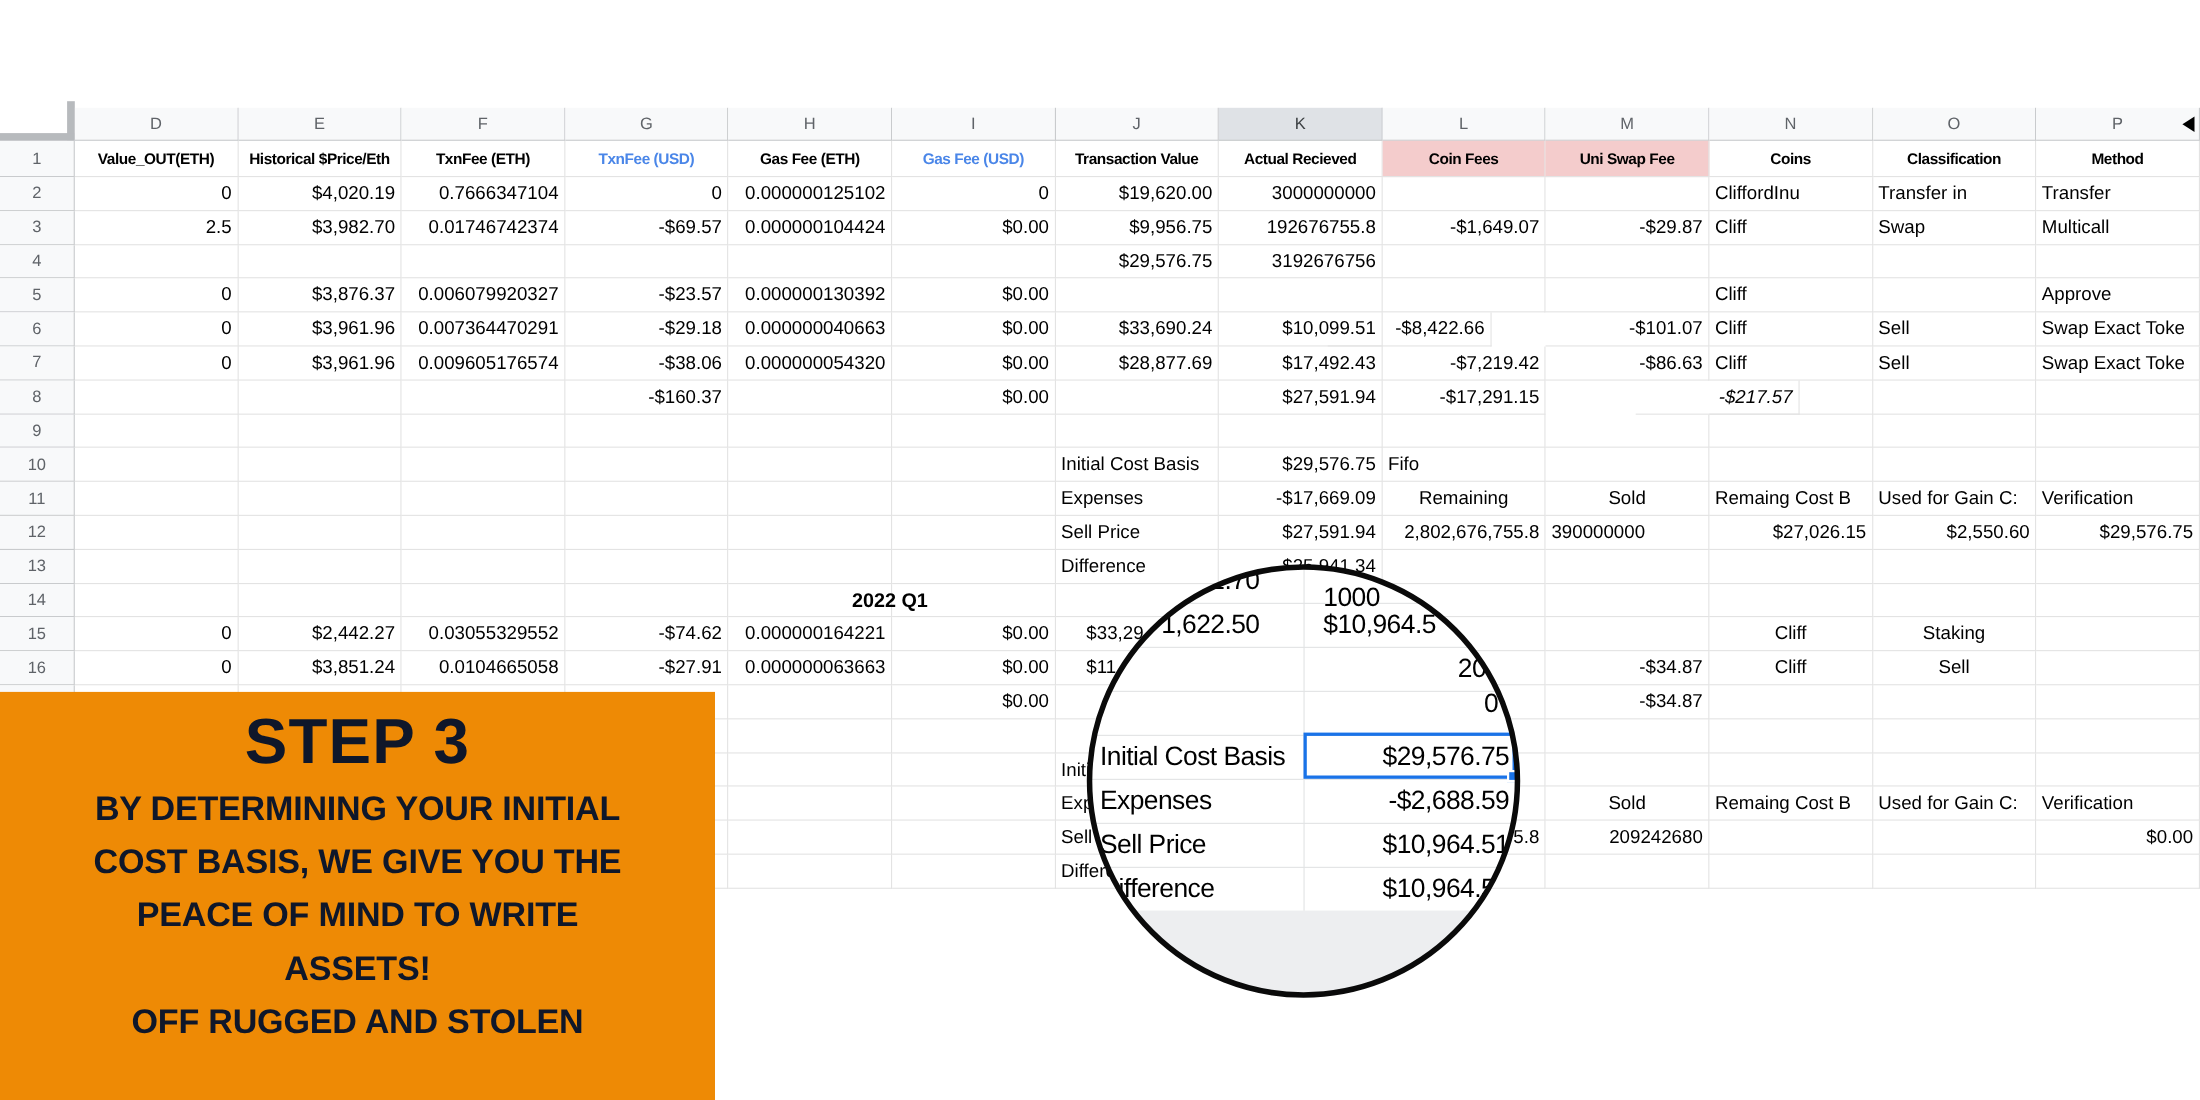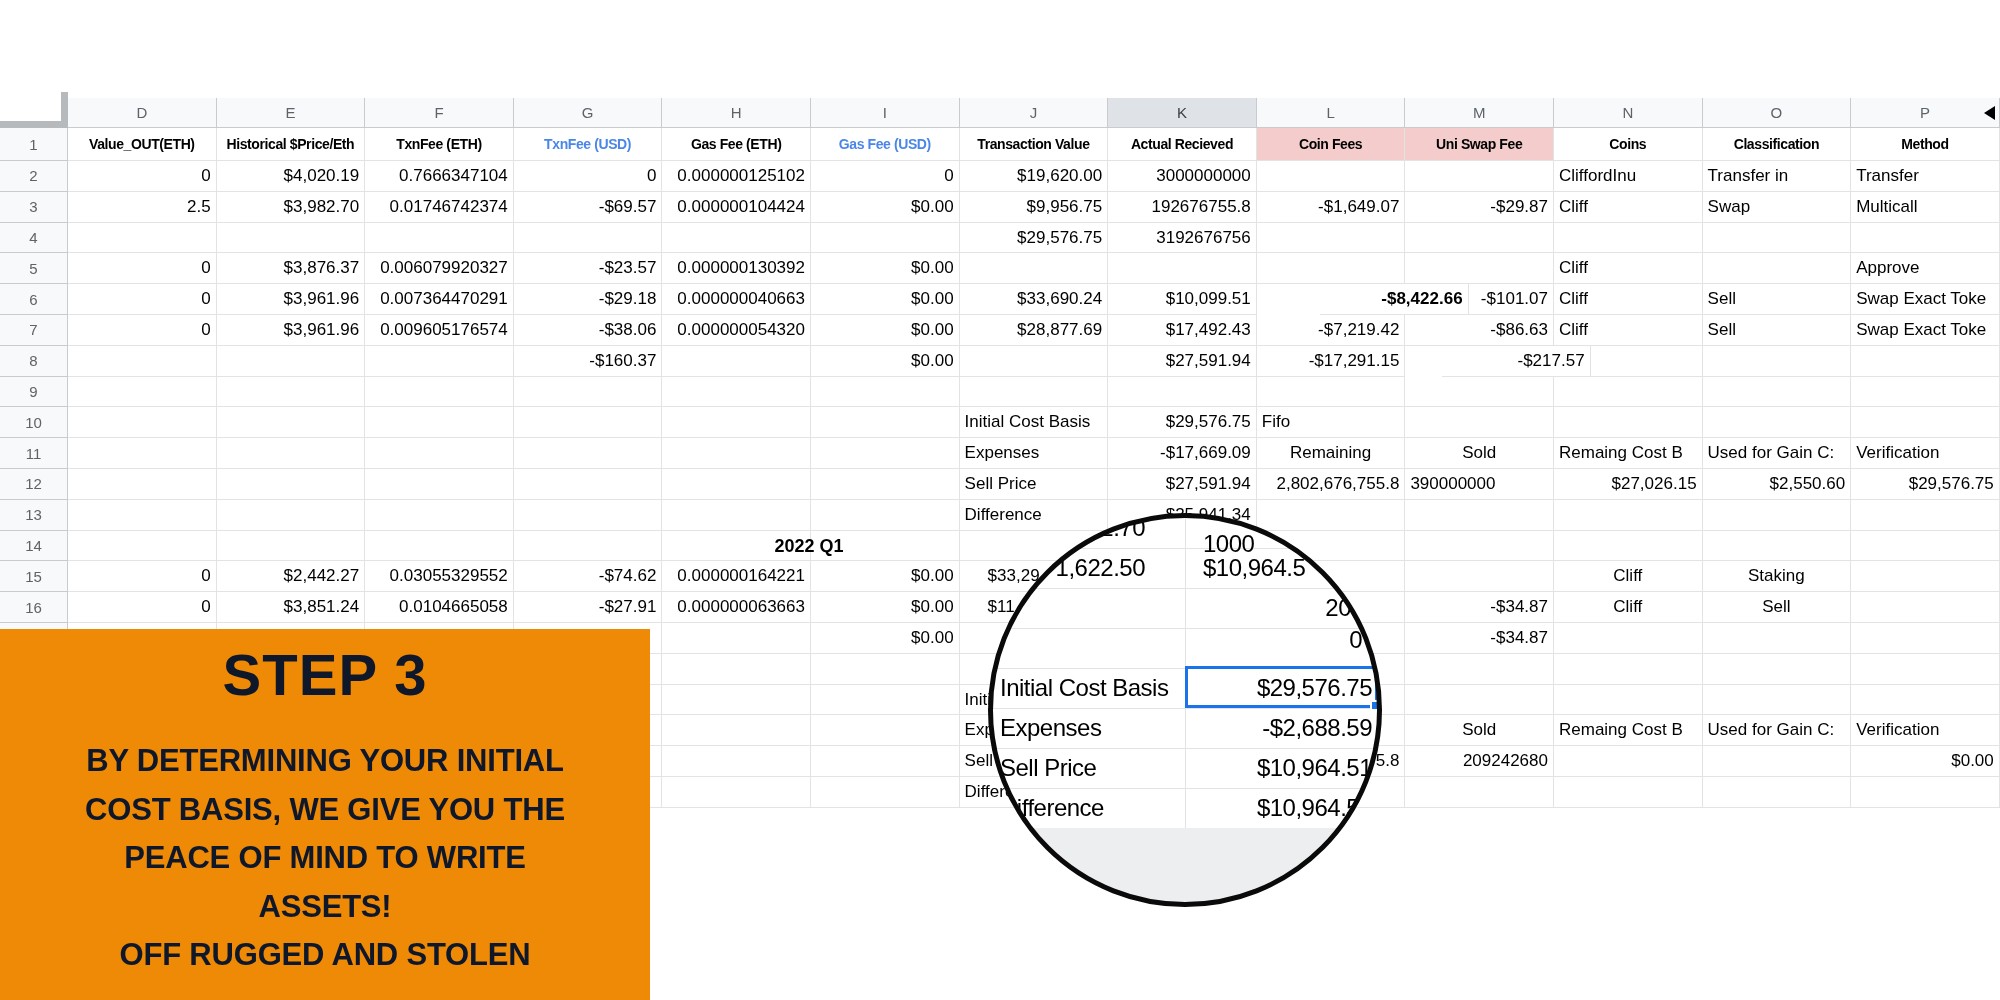--- a/index.html
+++ b/index.html
@@ -19,21 +19,21 @@
   .corner{background:#ffffff;}
   .cornerbar{position:absolute;background:#b7babd;}
 
   .quarter{position:absolute;font-weight:700;font-size:18px;text-align:center;white-space:nowrap;}
 
   .arrow{position:absolute;width:0;height:0;border-top:7px solid transparent;border-bottom:7px solid transparent;border-right:11px solid #000;}
 
   
   .step{position:absolute;left:0;top:629px;width:650px;height:371px;color:#0f172a;text-align:center;overflow:hidden;}
   .step .title{font-size:58px;font-weight:700;letter-spacing:1px;margin-top:14px;line-height:64px;}
-  .step .lines{margin-top:30px;}
+  .step .lines{margin-top:4px;}
   .step .line{font-size:31px;font-weight:700;line-height:48.5px;letter-spacing:-0.2px;}
 
   
   .lens{position:absolute;left:990px;top:515px;width:390px;height:390px;border-radius:50%;overflow:hidden;background:#fff;}
   .ring{position:absolute;left:988px;top:513px;width:394px;height:394px;border:5px solid #0a0a0a;border-radius:50%;box-sizing:border-box;}
   .mgline{position:absolute;background:#e2e3e4;}
   .graybottom{position:absolute;left:0;width:390px;background:#edeef0;}
   .mrow,.frag{position:absolute;font-size:24px;letter-spacing:-0.5px;line-height:40px;height:40px;white-space:nowrap;color:#000;}
   .selbox{position:absolute;box-sizing:border-box;border:3px solid #1a73e8;}
   .handle{position:absolute;width:11px;height:11px;box-sizing:border-box;border:2px solid #fff;background:#1a73e8;}
@@ -149,21 +149,21 @@
       <div class="cell r" style="left: 1702.6px; top: 253.4px; width: 148.6px; height: 30.8px; position: absolute; line-height: 29.8px;"></div>
       <div class="cell l" style="left: 1851.2px; top: 253.4px; width: 148.6px; height: 30.8px; position: absolute; line-height: 29.8px;">Approve</div>
       <div class="cell r" style="left: 68px; top: 284.2px; width: 148.6px; height: 30.8px; position: absolute; line-height: 29.8px;">0</div>
       <div class="cell r" style="left: 216.6px; top: 284.2px; width: 148.6px; height: 30.8px; position: absolute; line-height: 29.8px;">$3,961.96</div>
       <div class="cell r" style="left: 365.2px; top: 284.2px; width: 148.6px; height: 30.8px; position: absolute; line-height: 29.8px;">0.007364470291</div>
       <div class="cell r" style="left: 513.8px; top: 284.2px; width: 148.6px; height: 30.8px; position: absolute; line-height: 29.8px;">-$29.18</div>
       <div class="cell r" style="left: 662.4px; top: 284.2px; width: 148.6px; height: 30.8px; position: absolute; line-height: 29.8px;">0.000000040663</div>
       <div class="cell r" style="left: 811px; top: 284.2px; width: 148.6px; height: 30.8px; position: absolute; line-height: 29.8px;">$0.00</div>
       <div class="cell r" style="left: 959.6px; top: 284.2px; width: 148.6px; height: 30.8px; position: absolute; line-height: 29.8px;">$33,690.24</div>
       <div class="cell r" style="left: 1108.2px; top: 284.2px; width: 148.6px; height: 30.8px; position: absolute; line-height: 29.8px;">$10,099.51</div>
-      <div class="cell r" style="left: 1320px; top: 284.2px; width: 148.6px; height: 30.8px; position: absolute; line-height: 29.8px; font-weight: bold;">-$8,422.66</div>
+      <div class="cell r" style="left: 1207px; top: 284.2px; width: 148.6px; height: 30.8px; position: absolute; line-height: 29.8px;">-$8,422.66</div>
       <div class="cell r" style="left: 1405.4px; top: 284.2px; width: 148.6px; height: 30.8px; position: absolute; line-height: 29.8px;">-$101.07</div>
       <div class="cell l" style="left: 1554px; top: 284.2px; width: 148.6px; height: 30.8px; position: absolute; line-height: 29.8px;">Cliff</div>
       <div class="cell l" style="left: 1702.6px; top: 284.2px; width: 148.6px; height: 30.8px; position: absolute; line-height: 29.8px;">Sell</div>
       <div class="cell l" style="left: 1851.2px; top: 284.2px; width: 148.6px; height: 30.8px; position: absolute; line-height: 29.8px;">Swap Exact Toke</div>
       <div class="cell r" style="left: 68px; top: 315px; width: 148.6px; height: 30.8px; position: absolute; line-height: 29.8px;">0</div>
       <div class="cell r" style="left: 216.6px; top: 315px; width: 148.6px; height: 30.8px; position: absolute; line-height: 29.8px;">$3,961.96</div>
       <div class="cell r" style="left: 365.2px; top: 315px; width: 148.6px; height: 30.8px; position: absolute; line-height: 29.8px;">0.009605176574</div>
       <div class="cell r" style="left: 513.8px; top: 315px; width: 148.6px; height: 30.8px; position: absolute; line-height: 29.8px;">-$38.06</div>
       <div class="cell r" style="left: 662.4px; top: 315px; width: 148.6px; height: 30.8px; position: absolute; line-height: 29.8px;">0.000000054320</div>
       <div class="cell r" style="left: 811px; top: 315px; width: 148.6px; height: 30.8px; position: absolute; line-height: 29.8px;">$0.00</div>
@@ -176,21 +176,21 @@
       <div class="cell l" style="left: 1851.2px; top: 315px; width: 148.6px; height: 30.8px; position: absolute; line-height: 29.8px;">Swap Exact Toke</div>
       <div class="cell r" style="left: 68px; top: 345.8px; width: 148.6px; height: 30.8px; position: absolute; line-height: 29.8px;"></div>
       <div class="cell r" style="left: 216.6px; top: 345.8px; width: 148.6px; height: 30.8px; position: absolute; line-height: 29.8px;"></div>
       <div class="cell r" style="left: 365.2px; top: 345.8px; width: 148.6px; height: 30.8px; position: absolute; line-height: 29.8px;"></div>
       <div class="cell r" style="left: 513.8px; top: 345.8px; width: 148.6px; height: 30.8px; position: absolute; line-height: 29.8px;">-$160.37</div>
       <div class="cell r" style="left: 662.4px; top: 345.8px; width: 148.6px; height: 30.8px; position: absolute; line-height: 29.8px;"></div>
       <div class="cell r" style="left: 811px; top: 345.8px; width: 148.6px; height: 30.8px; position: absolute; line-height: 29.8px;">$0.00</div>
       <div class="cell r" style="left: 959.6px; top: 345.8px; width: 148.6px; height: 30.8px; position: absolute; line-height: 29.8px;"></div>
       <div class="cell r" style="left: 1108.2px; top: 345.8px; width: 148.6px; height: 30.8px; position: absolute; line-height: 29.8px;">$27,591.94</div>
       <div class="cell r" style="left: 1256.8px; top: 345.8px; width: 148.6px; height: 30.8px; position: absolute; line-height: 29.8px;">-$17,291.15</div>
-      <div class="cell r" style="left: 1442px; top: 345.8px; width: 148.6px; height: 30.8px; position: absolute; line-height: 29.8px;">-$217.57</div>
+      <div class="cell r" style="left: 1487px; top: 345.8px; width: 148.6px; height: 30.8px; position: absolute; line-height: 29.8px; font-style: italic;">-$217.57</div>
       <div class="cell r" style="left: 1554px; top: 345.8px; width: 148.6px; height: 30.8px; position: absolute; line-height: 29.8px;"></div>
       <div class="cell r" style="left: 1702.6px; top: 345.8px; width: 148.6px; height: 30.8px; position: absolute; line-height: 29.8px;"></div>
       <div class="cell r" style="left: 1851.2px; top: 345.8px; width: 148.6px; height: 30.8px; position: absolute; line-height: 29.8px;"></div>
       <div class="cell r" style="left: 68px; top: 376.6px; width: 148.6px; height: 30.8px; position: absolute; line-height: 29.8px;"></div>
       <div class="cell r" style="left: 216.6px; top: 376.6px; width: 148.6px; height: 30.8px; position: absolute; line-height: 29.8px;"></div>
       <div class="cell r" style="left: 365.2px; top: 376.6px; width: 148.6px; height: 30.8px; position: absolute; line-height: 29.8px;"></div>
       <div class="cell r" style="left: 513.8px; top: 376.6px; width: 148.6px; height: 30.8px; position: absolute; line-height: 29.8px;"></div>
       <div class="cell r" style="left: 662.4px; top: 376.6px; width: 148.6px; height: 30.8px; position: absolute; line-height: 29.8px;"></div>
       <div class="cell r" style="left: 811px; top: 376.6px; width: 148.6px; height: 30.8px; position: absolute; line-height: 29.8px;"></div>
       <div class="cell r" style="left: 959.6px; top: 376.6px; width: 148.6px; height: 30.8px; position: absolute; line-height: 29.8px;"></div>

